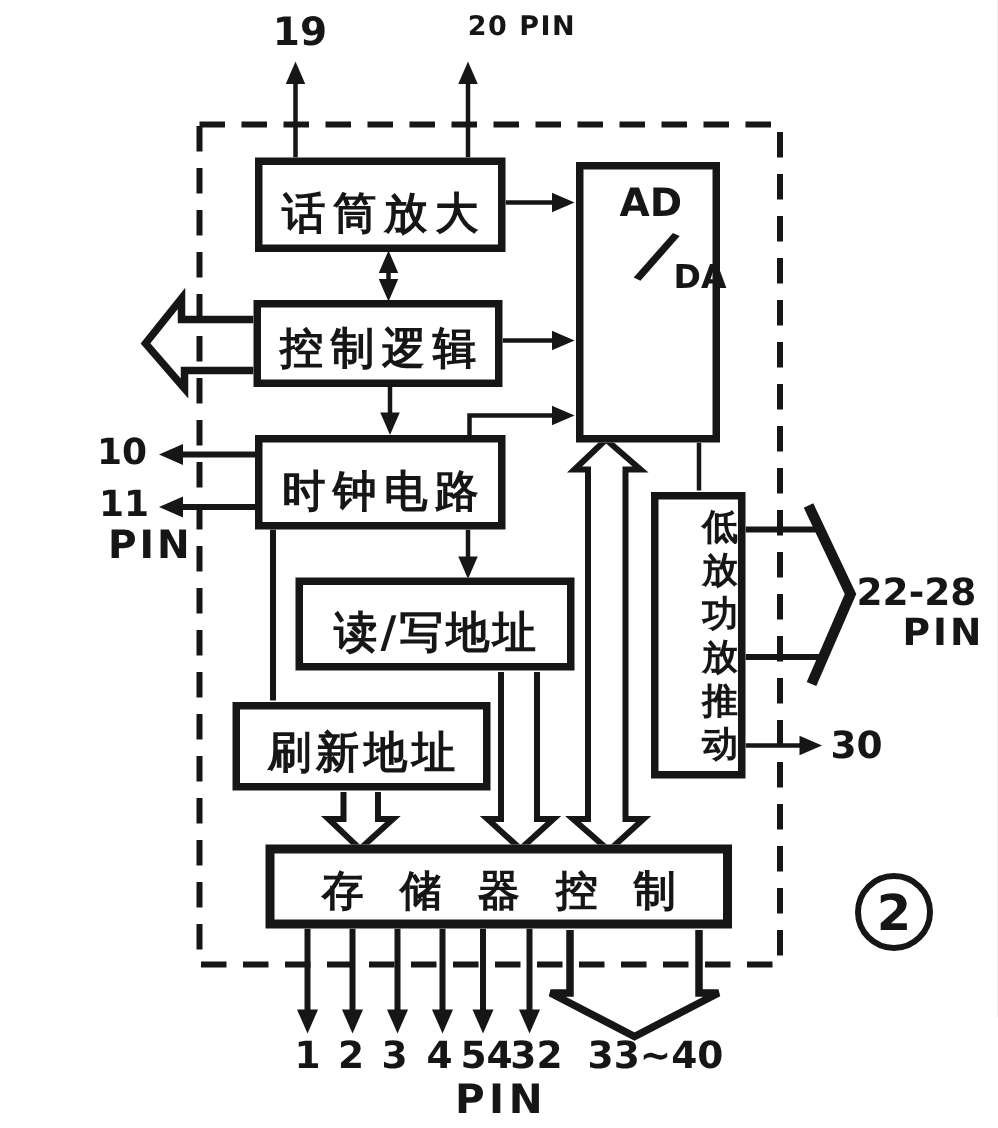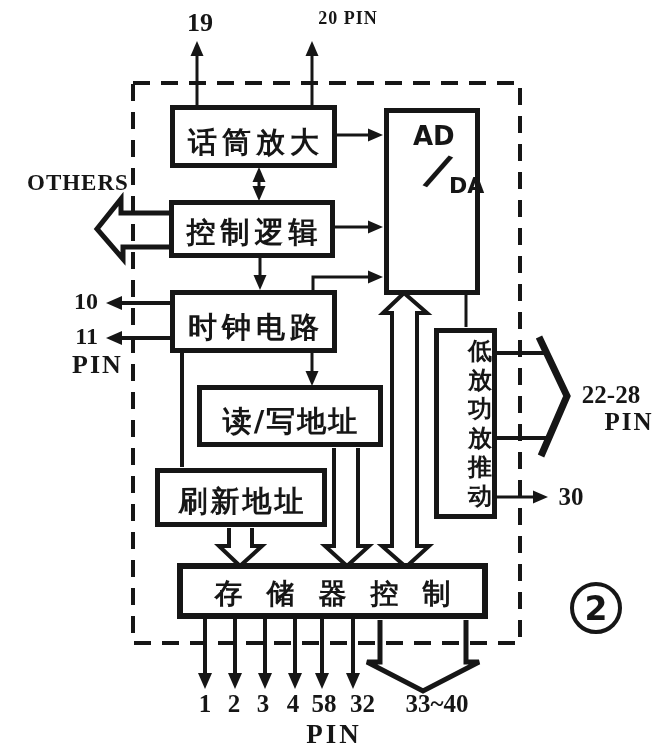--- a/index.html
+++ b/index.html
@@ -14,21 +14,21 @@
   svg.wires path.fillhead { fill:var(--ink); stroke:none; }
   .blk {
     position:absolute; box-sizing:border-box; z-index:2;
     border:5px solid var(--ink); background:var(--paper);
     display:flex; align-items:flex-end; justify-content:center;
     font-weight:bold; white-space:nowrap;
   }
   .blk .t { letter-spacing:5px; padding-left:5px; font-size:29px; }
   .lbl {
     position:absolute; z-index:3; font-weight:bold; white-space:nowrap;
-    text-align:center; line-height:1.05;font-family:Liberation Serif, serif;
+    text-align:center; line-height:1.05;
   }
   .vstack { flex-direction:column; }
   .vstack span { display:block; font-size:24px; line-height:29px; }
   .adda-inner { position:absolute; inset:0;margin-left:18px; }
   .adda-top    { position:absolute; left:6px;  top:8px;  font-size:26px; font-weight:bold; }
   .adda-slash  { position:absolute; left:23px; top:30px; font-size:46px; font-weight:bold;
                  transform:rotate(24deg); transform-origin:center; }
   .adda-bottom { position:absolute; left:42px; top:60px; font-size:22px; font-weight:bold; }
   .adda-cap    { position:absolute; left:0; right:0; top:106px; text-align:center;
                  font-size:28px; font-weight:bold; letter-spacing:2px; }
@@ -176,35 +176,34 @@
     <span>放</span>
     <span>功</span>
     <span>放</span>
     <span>推</span>
     <span>动</span>
   </div>
 
   <div class="lbl" style="left:181px; top:9px; width:38px; font-size:26px;">19</div>
   <div class="lbl" style="left:297px; top:9px; width:102px; font-size:18px; letter-spacing:1px;">20 PIN</div>
 
-  <div class="lbl" style="left:27px; top:171px; font-size:23px; letter-spacing:1px;">OTHERS</div>
 
   <div class="lbl" style="left:64px; top:289px; width:34px; text-align:right; font-size:24px;">10</div>
   <div class="lbl" style="left:66px; top:324px; width:32px; text-align:right; font-size:24px;">11</div>
   <div class="lbl" style="left:72px; top:351px; font-size:26px; letter-spacing:2px;">PIN</div>
 
   <div class="lbl" style="left:568px; top:382px; width:86px; font-size:25px;">22-28</div>
   <div class="lbl" style="left:598px; top:409px; width:62px; font-size:25px; letter-spacing:2px;">PIN</div>
   <div class="lbl" style="left:552px; top:484px; width:38px; font-size:25px;">30</div>
 
   <div class="lbl" style="left:190px; top:691px; width:30px; font-size:25px;">1</div>
   <div class="lbl" style="left:219px; top:691px; width:30px; font-size:25px;">2</div>
   <div class="lbl" style="left:248px; top:691px; width:30px; font-size:25px;">3</div>
   <div class="lbl" style="left:278px; top:691px; width:30px; font-size:25px;">4</div>
-  <div class="lbl" style="left:307px; top:691px; width:34px; font-size:25px;">58</div>
+  <div class="lbl" style="left:307px; top:691px; width:34px; font-size:25px;">54</div>
   <div class="lbl" style="left:339px; top:691px; width:36px; font-size:25px;text-align:right;">32</div>
   <div class="lbl" style="left:391px; top:691px; width:92px; font-size:25px;">33~40</div>
   <div class="lbl" style="left:302px; top:720px; width:64px; font-size:27px; letter-spacing:3px;">PIN</div>
 
   <div class="badge" style="left:570px; top:582px; width:52px; height:52px;">
     <span>2</span>
   </div>
 
 </div>
 

